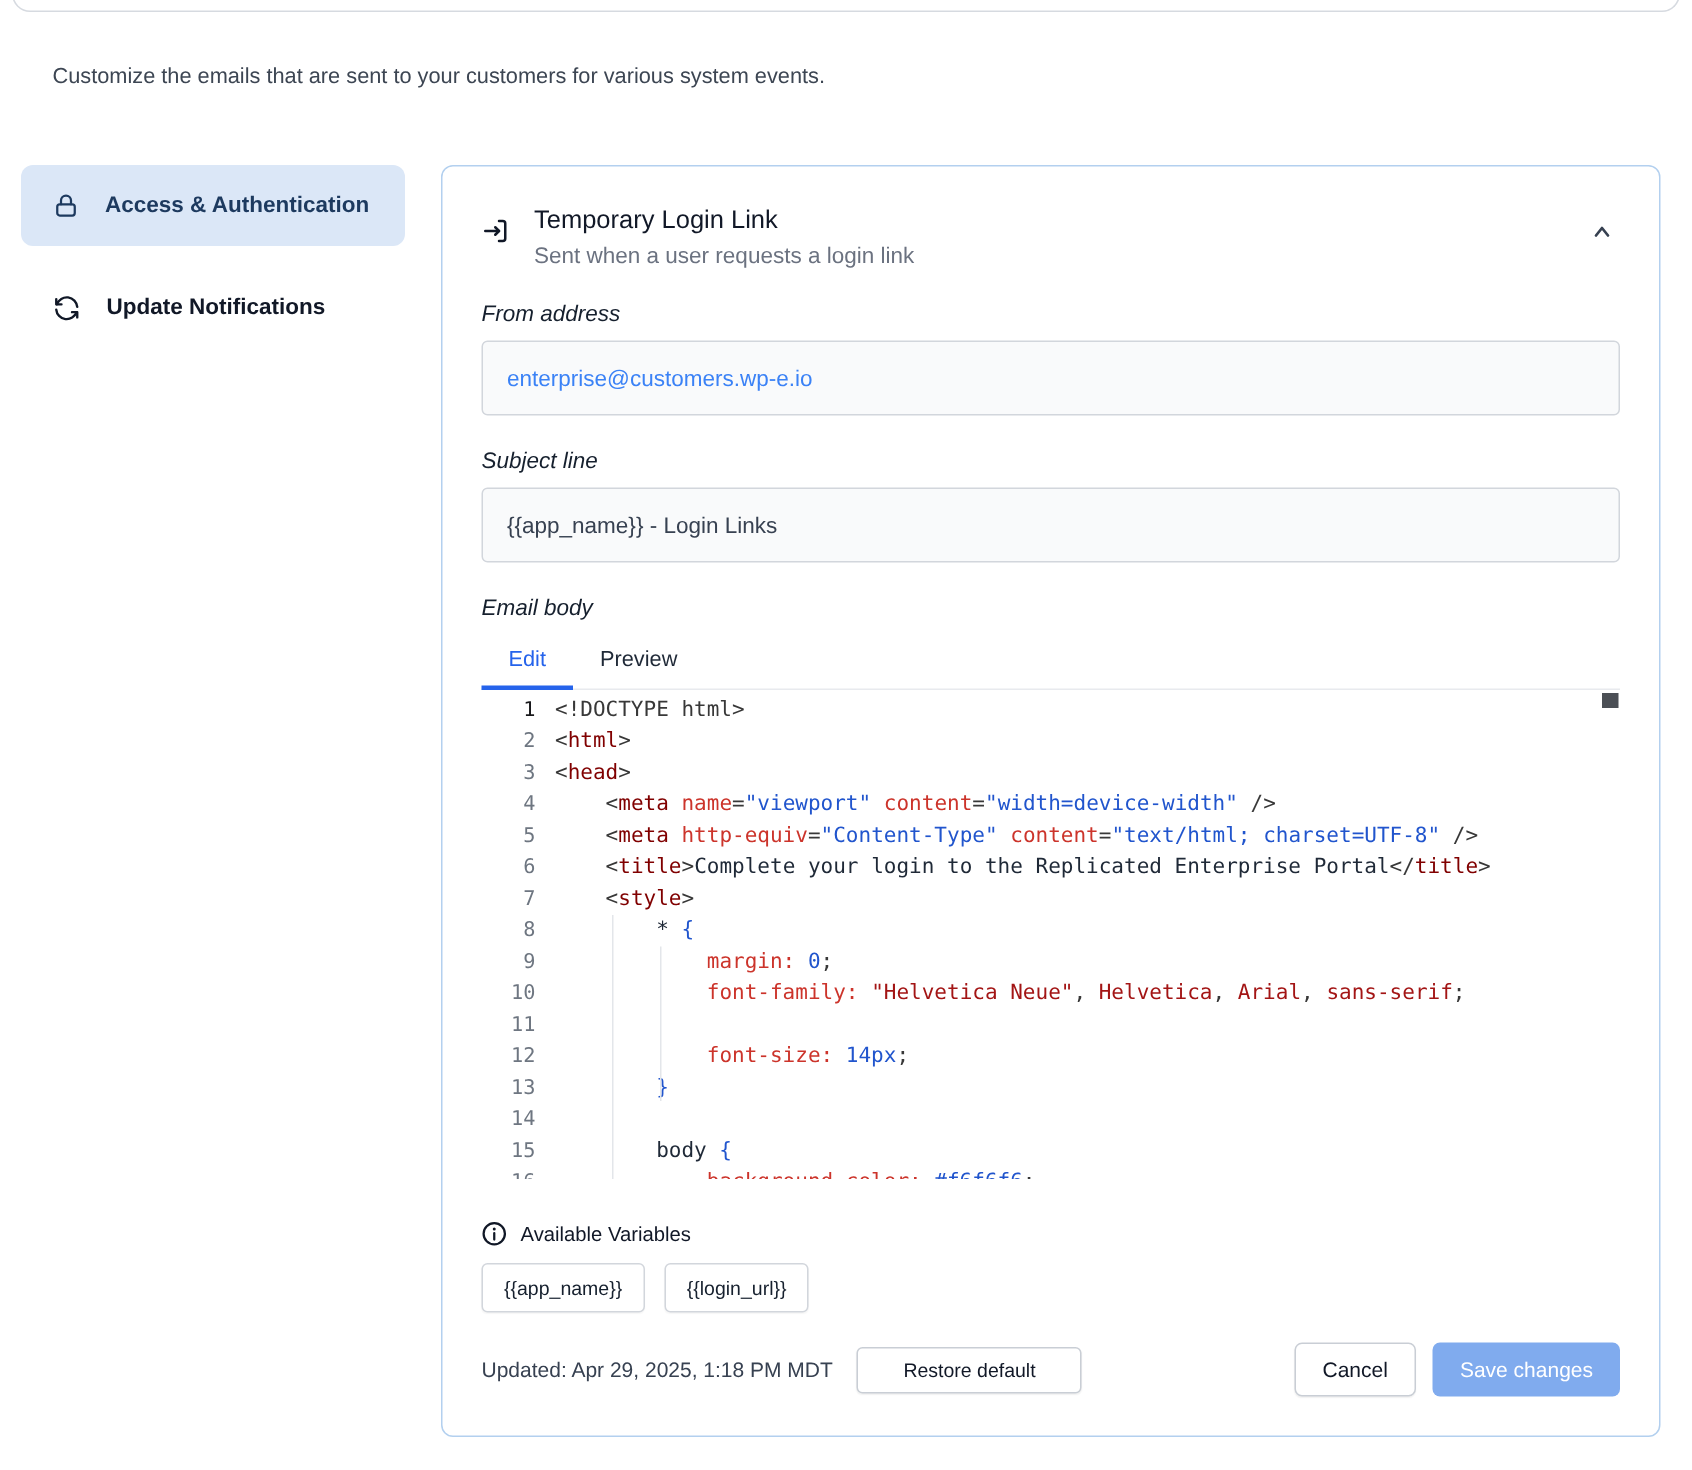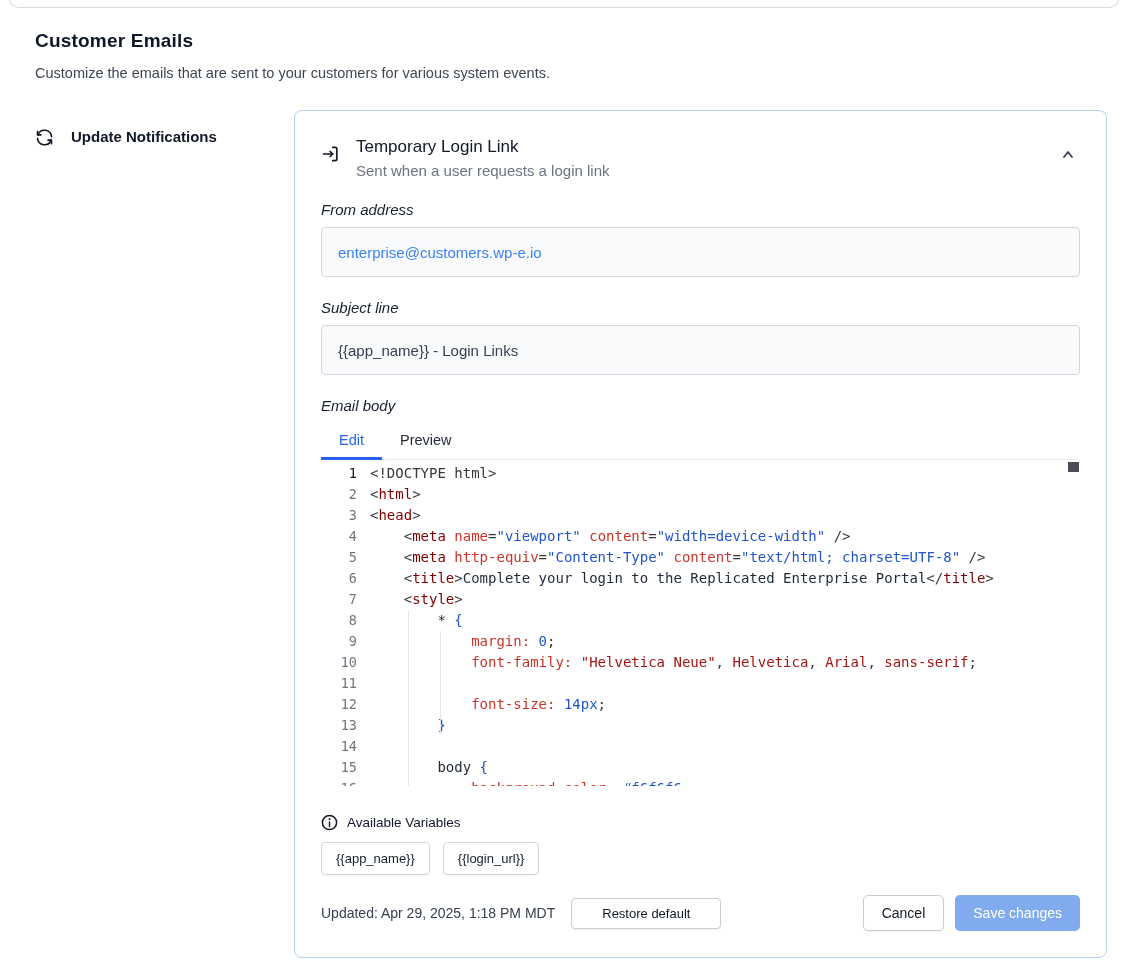--- a/index.html
+++ b/index.html
@@ -111,25 +111,33 @@
     margin-left:11px; padding:10px 18px; font-size:14px; color:#ffffff;
     border:none; border-radius:5px; background:#80abee; cursor:default;
   }
 </style>
 </head>
 <body>
 
 <div class="top-edge"></div>
 
 <div class="page-header">
-  <div class="page-title">Customer Emails</div>
   <div class="page-sub">Customize the emails that are sent to your customers for various system events.</div>
 </div>
 
 <div class="sidebar">
+  <div class="side-item active">
+    <span class="si-icon">
+      <svg width="20" height="20" viewBox="0 0 24 24" fill="none" stroke="#1d3a5f" stroke-width="1.8" stroke-linecap="round" stroke-linejoin="round">
+        <rect x="5" y="11" width="14" height="9" rx="2"></rect>
+        <path d="M8 11V8a4 4 0 0 1 8 0v3"></path>
+      </svg>
+    </span>
+    <span class="si-label">Access &amp; Authentication</span>
+  </div>
   <div class="side-item">
     <span class="si-icon">
       <svg width="21" height="21" viewBox="0 0 24 24" fill="none" stroke="#111827" stroke-width="1.8" stroke-linecap="round" stroke-linejoin="round">
         <path d="M20 11a8 8 0 0 0 -15.5 -2"></path>
         <path d="M4 5v4h4"></path>
         <path d="M4 13a8 8 0 0 0 15.5 2"></path>
         <path d="M20 19v-4h-4"></path>
       </svg>
     </span>
     <span class="si-label">Update Notifications</span>

